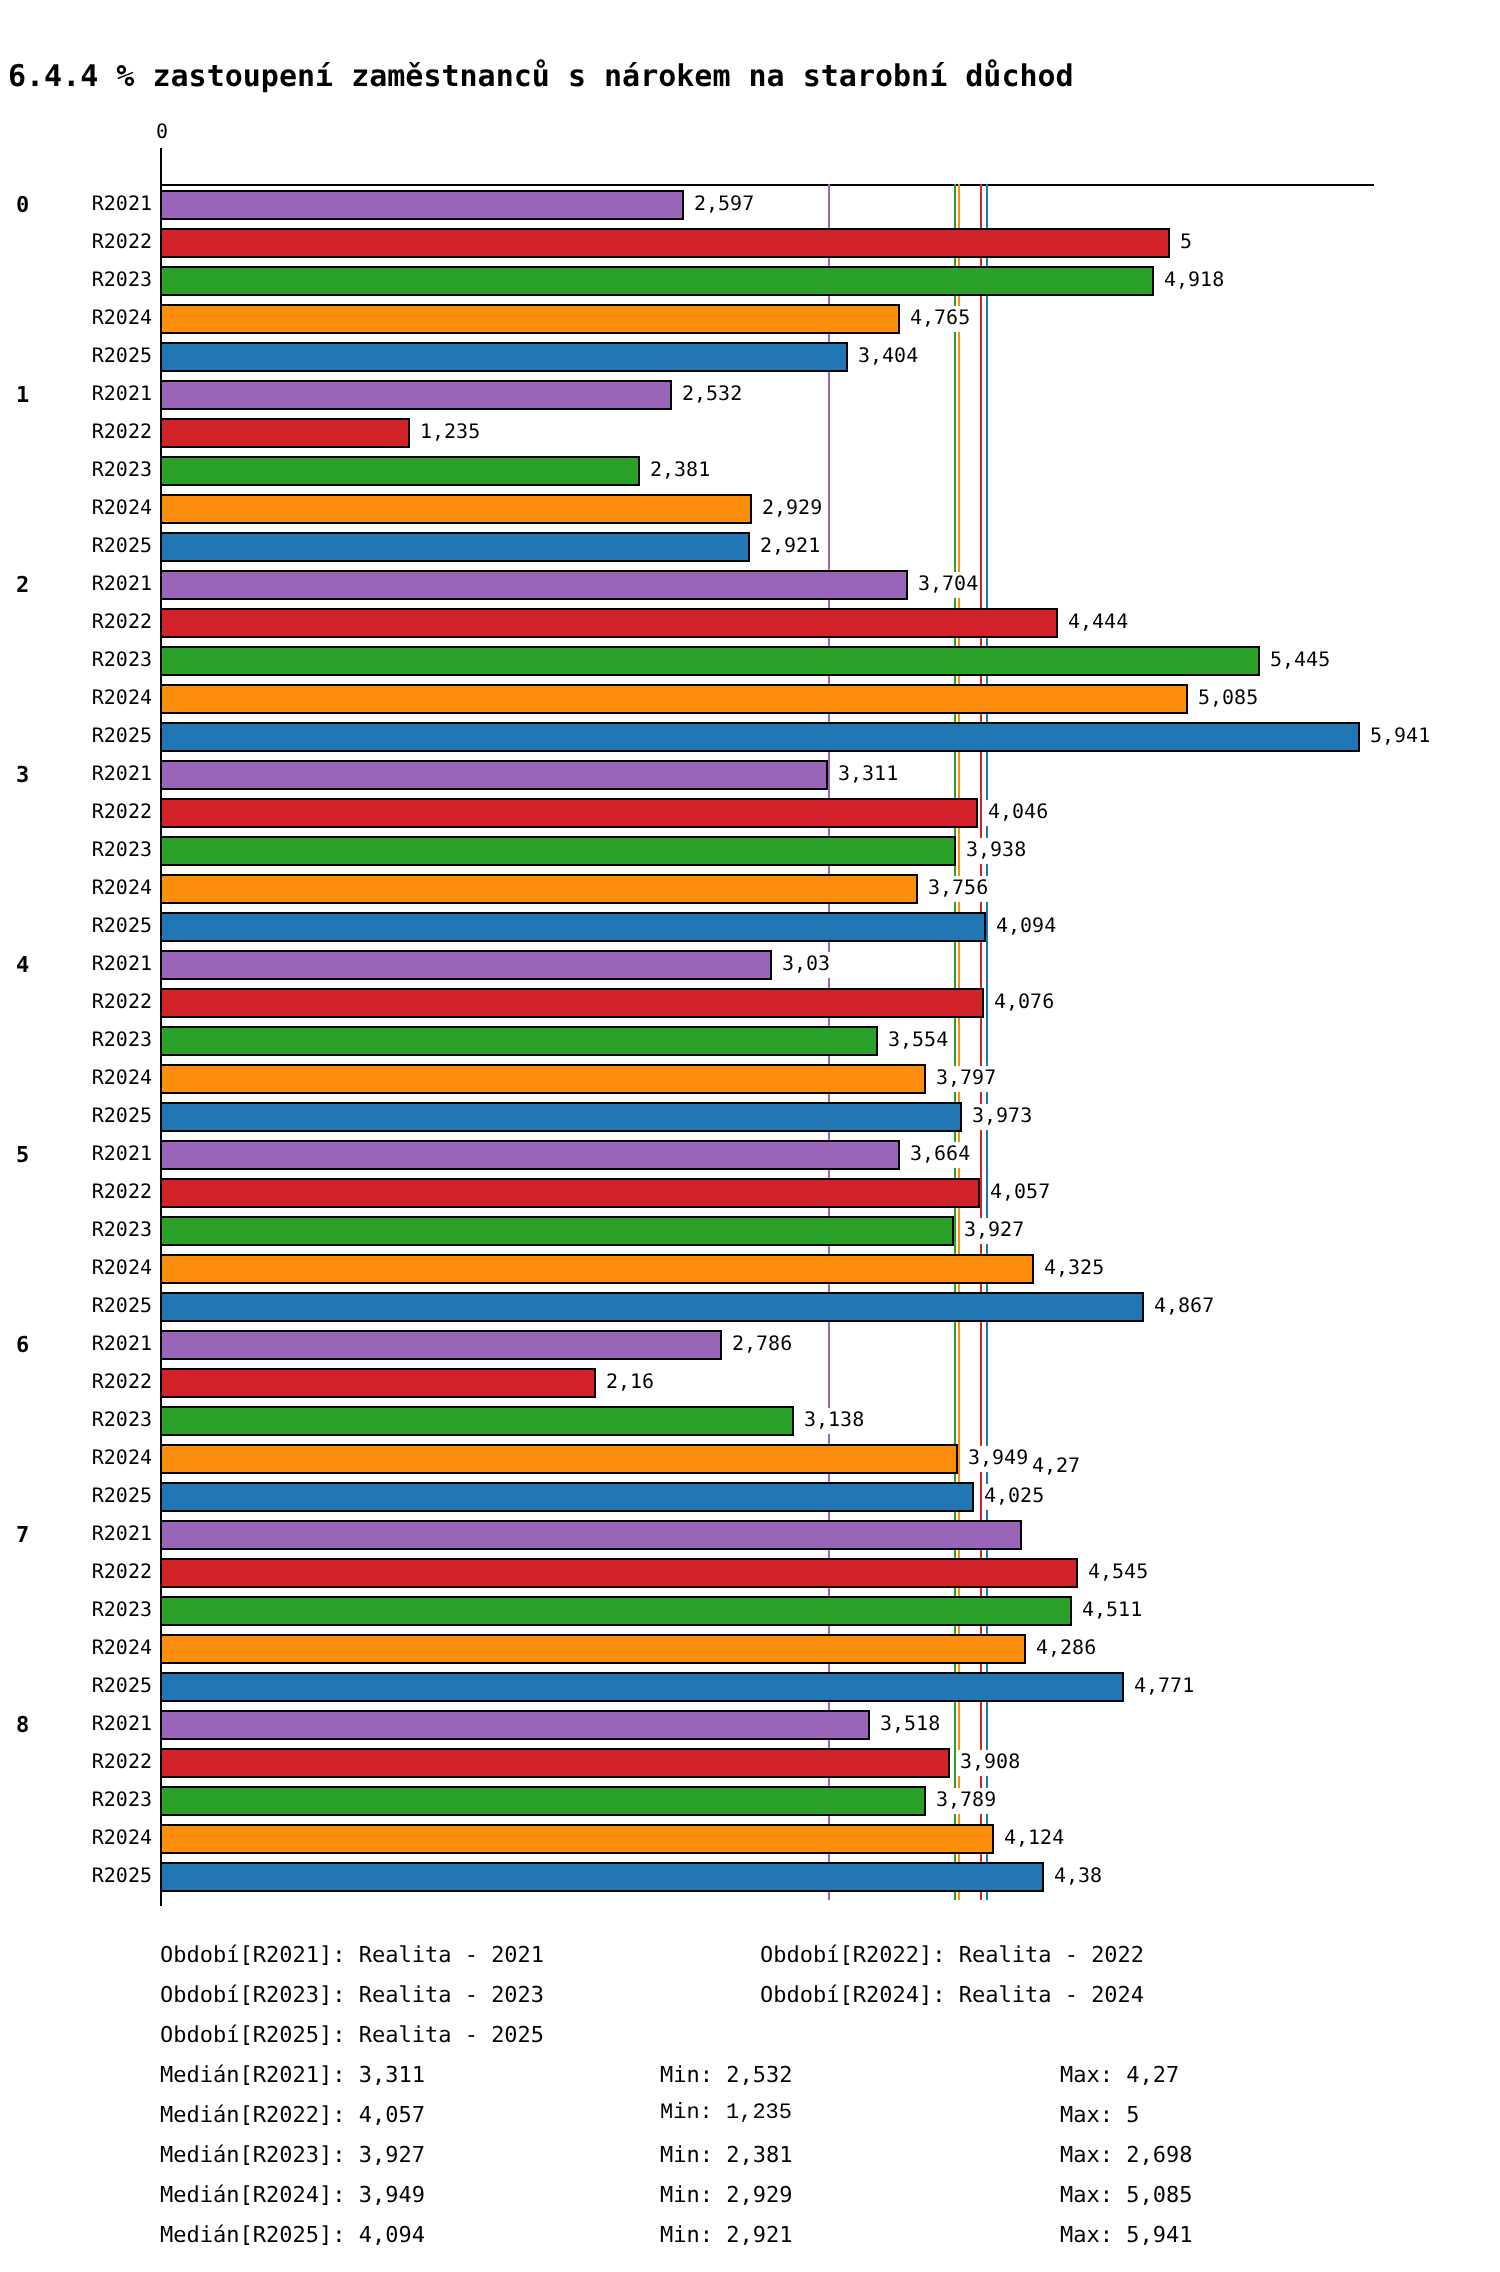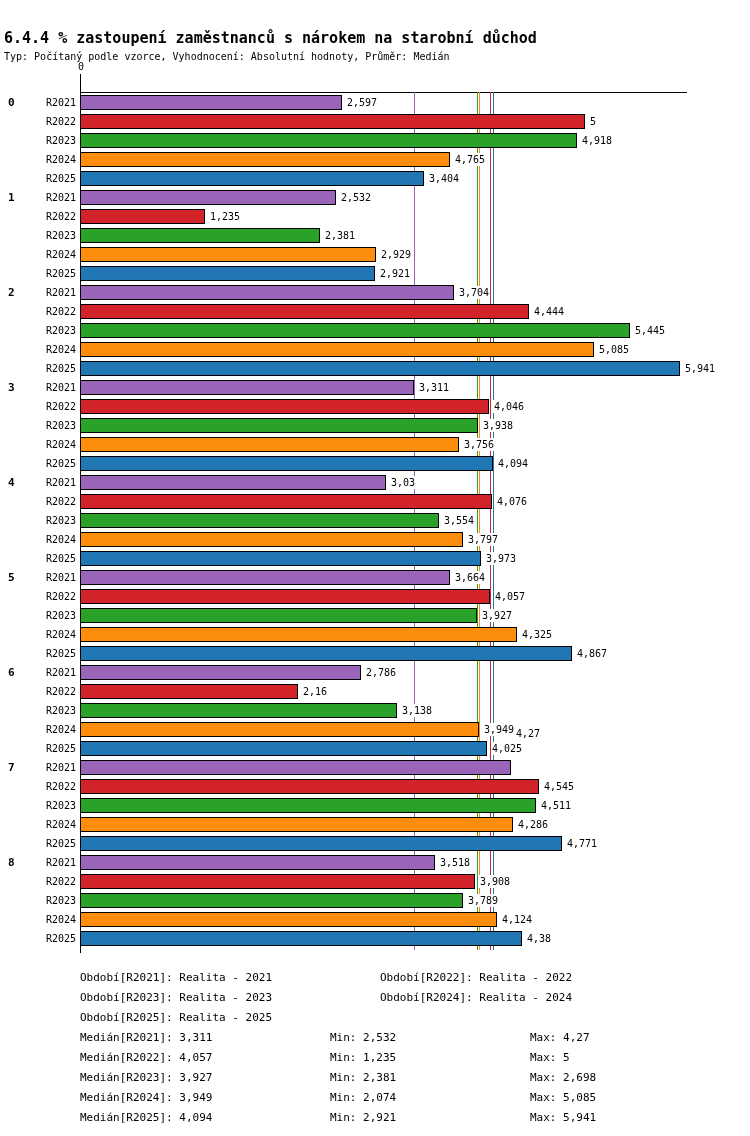--- a/index.html
+++ b/index.html
@@ -20,21 +20,20 @@
   .value-label{position:absolute;height:13px;line-height:13px;font-size:10px;
                background:#fff;padding:0 1px;white-space:pre;z-index:3;}
   .legend-item{position:absolute;font-size:11px;white-space:pre;}
   .stat-item{position:absolute;font-size:11px;white-space:pre;}
 </style>
 </head>
 <body>
 
 <div class="page">
   <div class="title" style="top:29px">6.4.4 % zastoupení zaměstnanců s nárokem na starobní důchod</div>
-  <div class="subtitle" style="top:51px">Typ: Počítaný podle vzorce, Vyhodnocení: Absolutní hodnoty, Průměr: Medián</div>
 
   <div id="chart">
     <div class="tick0">0</div>
     <div class="tickmark"></div>
     <div class="axis-top"></div>
     <div class="axis-left"></div>
     <div id="medians">
         <div class="median-line" style="left: 414.411px; background: rgb(154, 100, 185);"></div>
         <div class="median-line" style="left: 489.757px; background: rgb(210, 35, 42);"></div>
         <div class="median-line" style="left: 476.627px; background: rgb(42, 162, 42);"></div>
@@ -194,25 +193,25 @@
       <div class="legend-item" style="left: 380px; top: 971px;">Období[R2022]: Realita - 2022</div>
       <div class="legend-item" style="left: 80px; top: 991px;">Období[R2023]: Realita - 2023</div>
       <div class="legend-item" style="left: 380px; top: 991px;">Období[R2024]: Realita - 2024</div>
       <div class="legend-item" style="left: 80px; top: 1011px;">Období[R2025]: Realita - 2025</div>
     </div>
   <div id="stats">
       <div class="stat-item" style="left: 80px; top: 1031px;">Medián[R2021]: 3,311</div>
       <div class="stat-item" style="left: 330px; top: 1031px;">Min: 2,532</div>
       <div class="stat-item" style="left: 530px; top: 1031px;">Max: 4,27</div>
       <div class="stat-item" style="left: 80px; top: 1051px;">Medián[R2022]: 4,057</div>
-      <div class="stat-item" style="left: 330px; top: 1051px;">Min: 1,235</div>
+      <div class="stat-item" style="left: 330px; top: 1051px; font-family: Liberation Mono, monospace;">Min: 1,235</div>
       <div class="stat-item" style="left: 530px; top: 1051px;">Max: 5</div>
       <div class="stat-item" style="left: 80px; top: 1071px;">Medián[R2023]: 3,927</div>
       <div class="stat-item" style="left: 330px; top: 1071px;">Min: 2,381</div>
       <div class="stat-item" style="left: 530px; top: 1071px;">Max: 2,698</div>
       <div class="stat-item" style="left: 80px; top: 1091px;">Medián[R2024]: 3,949</div>
-      <div class="stat-item" style="left: 330px; top: 1091px;">Min: 2,074</div>
+      <div class="stat-item" style="left: 330px; top: 1091px;">Min: 2,929</div>
       <div class="stat-item" style="left: 530px; top: 1091px;">Max: 5,085</div>
       <div class="stat-item" style="left: 80px; top: 1111px;">Medián[R2025]: 4,094</div>
       <div class="stat-item" style="left: 330px; top: 1111px;">Min: 2,921</div>
       <div class="stat-item" style="left: 530px; top: 1111px;">Max: 5,941</div>
     </div>
 </div>
 
 </body></html>

